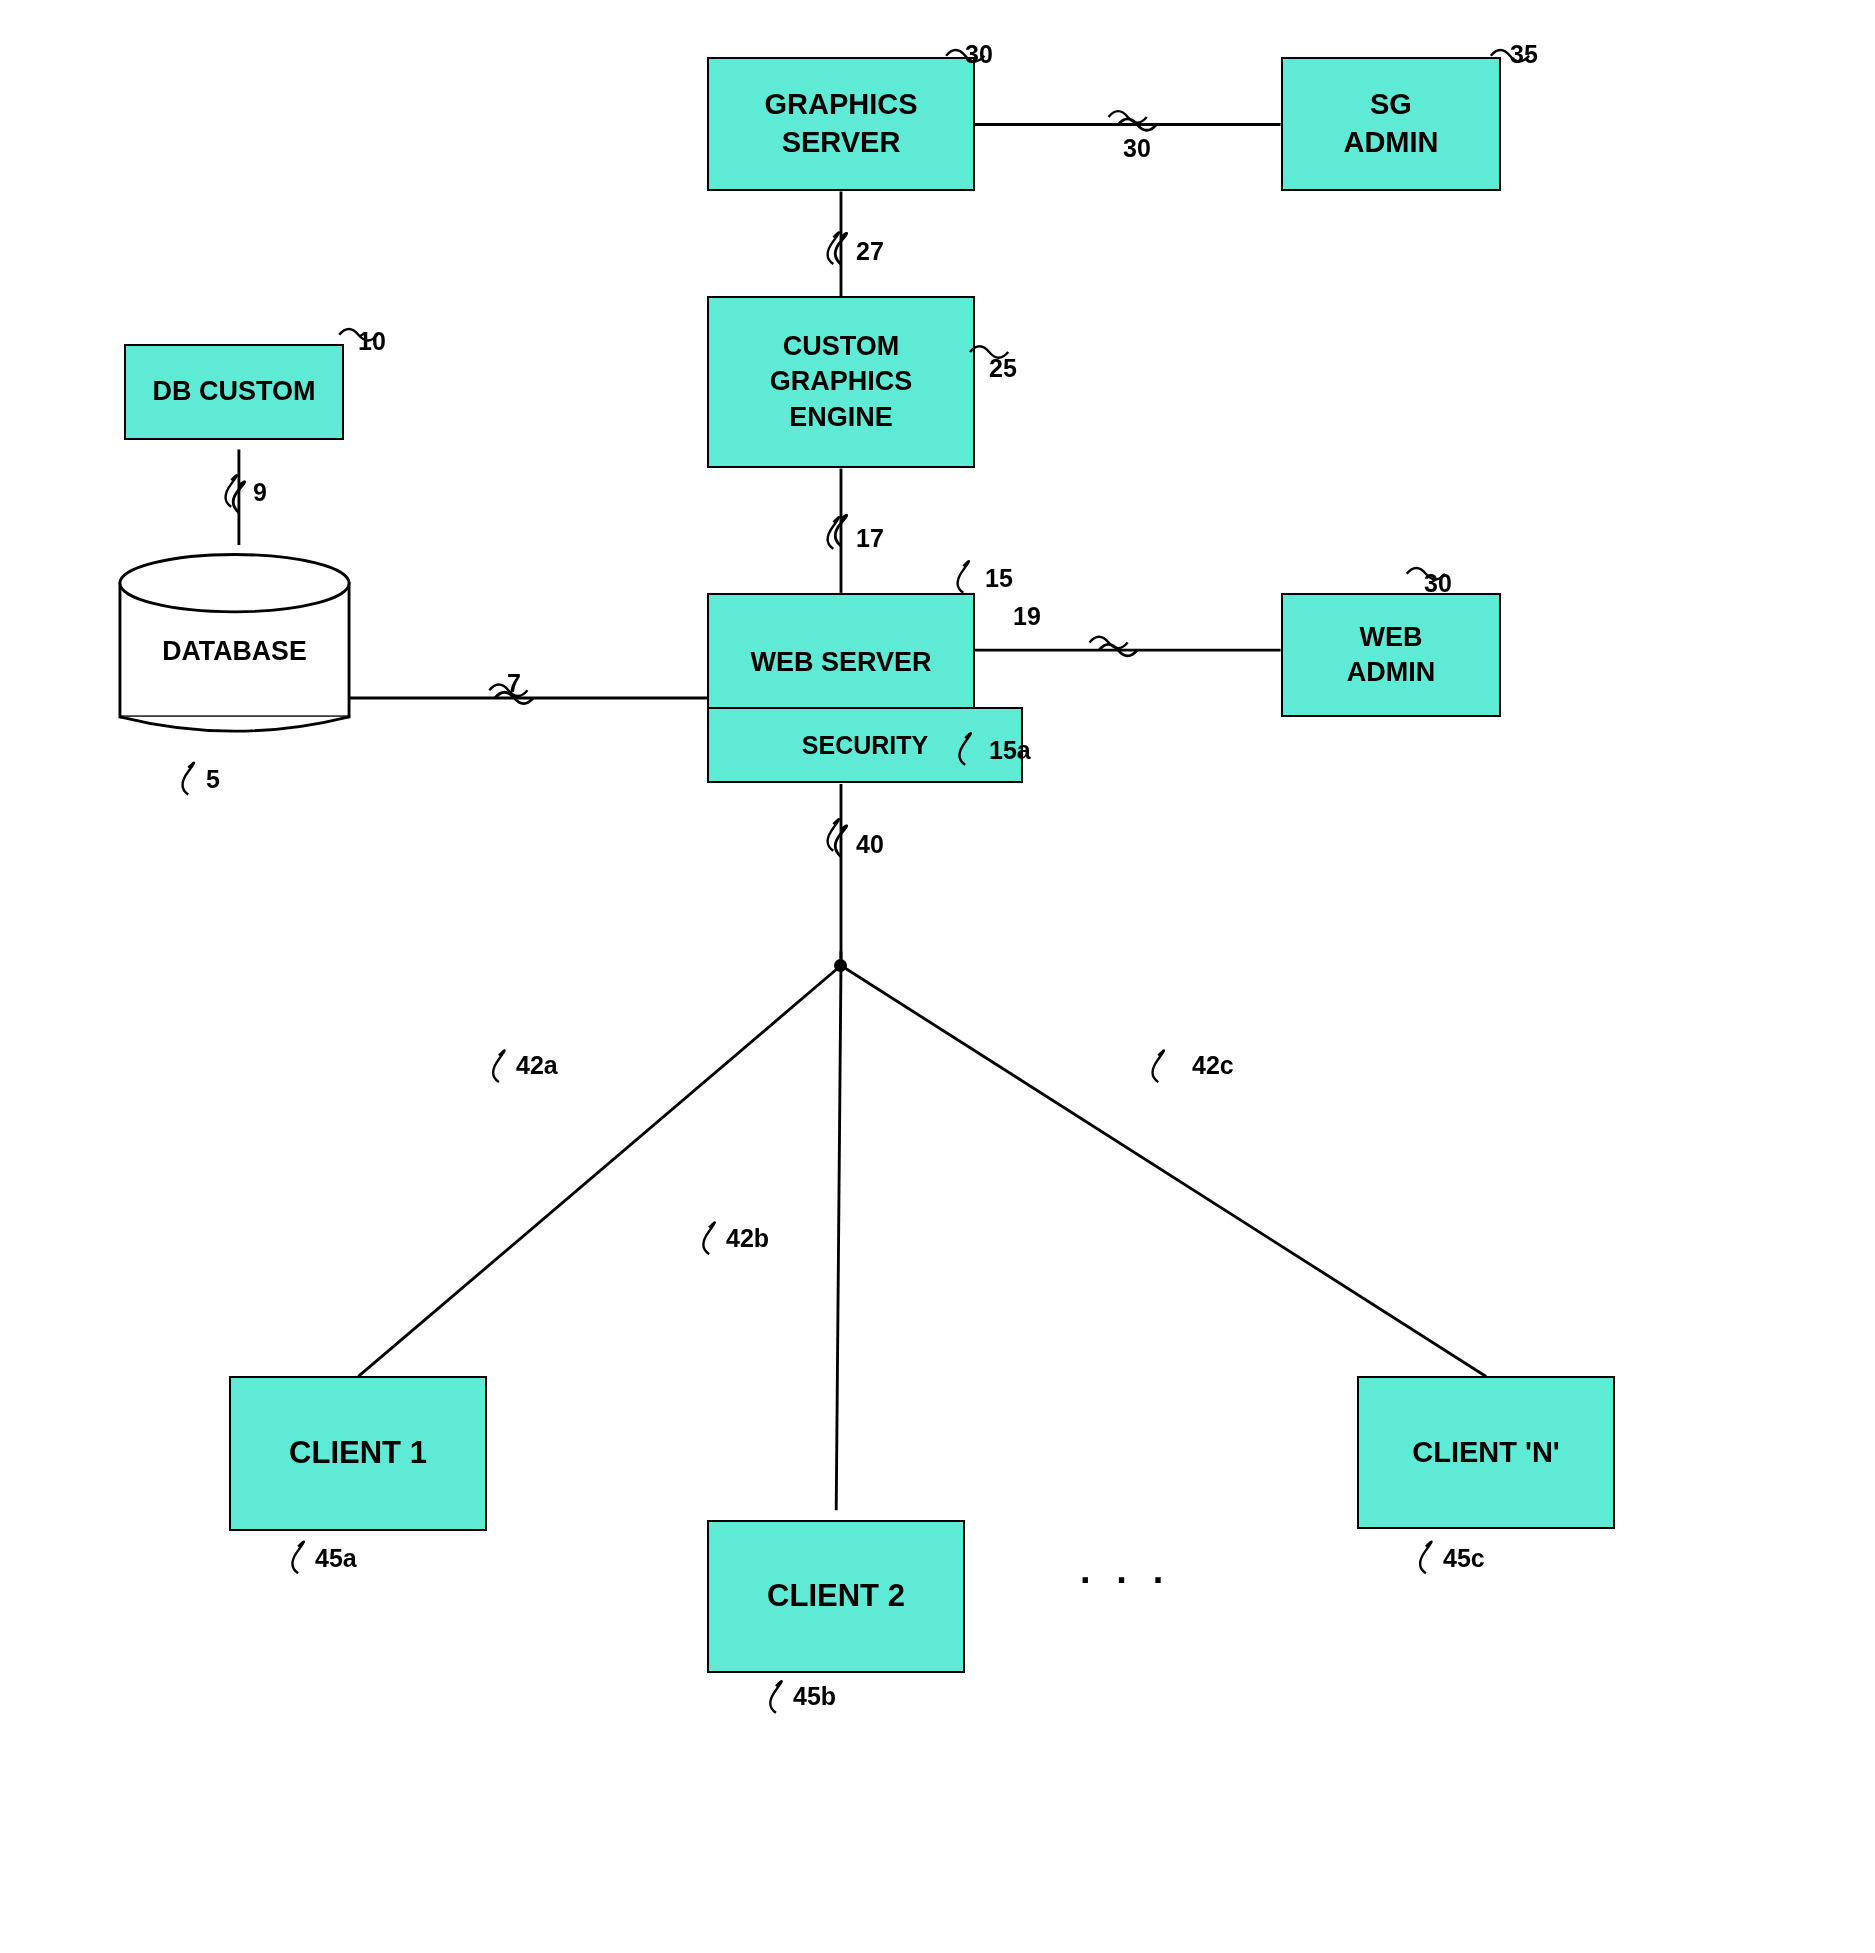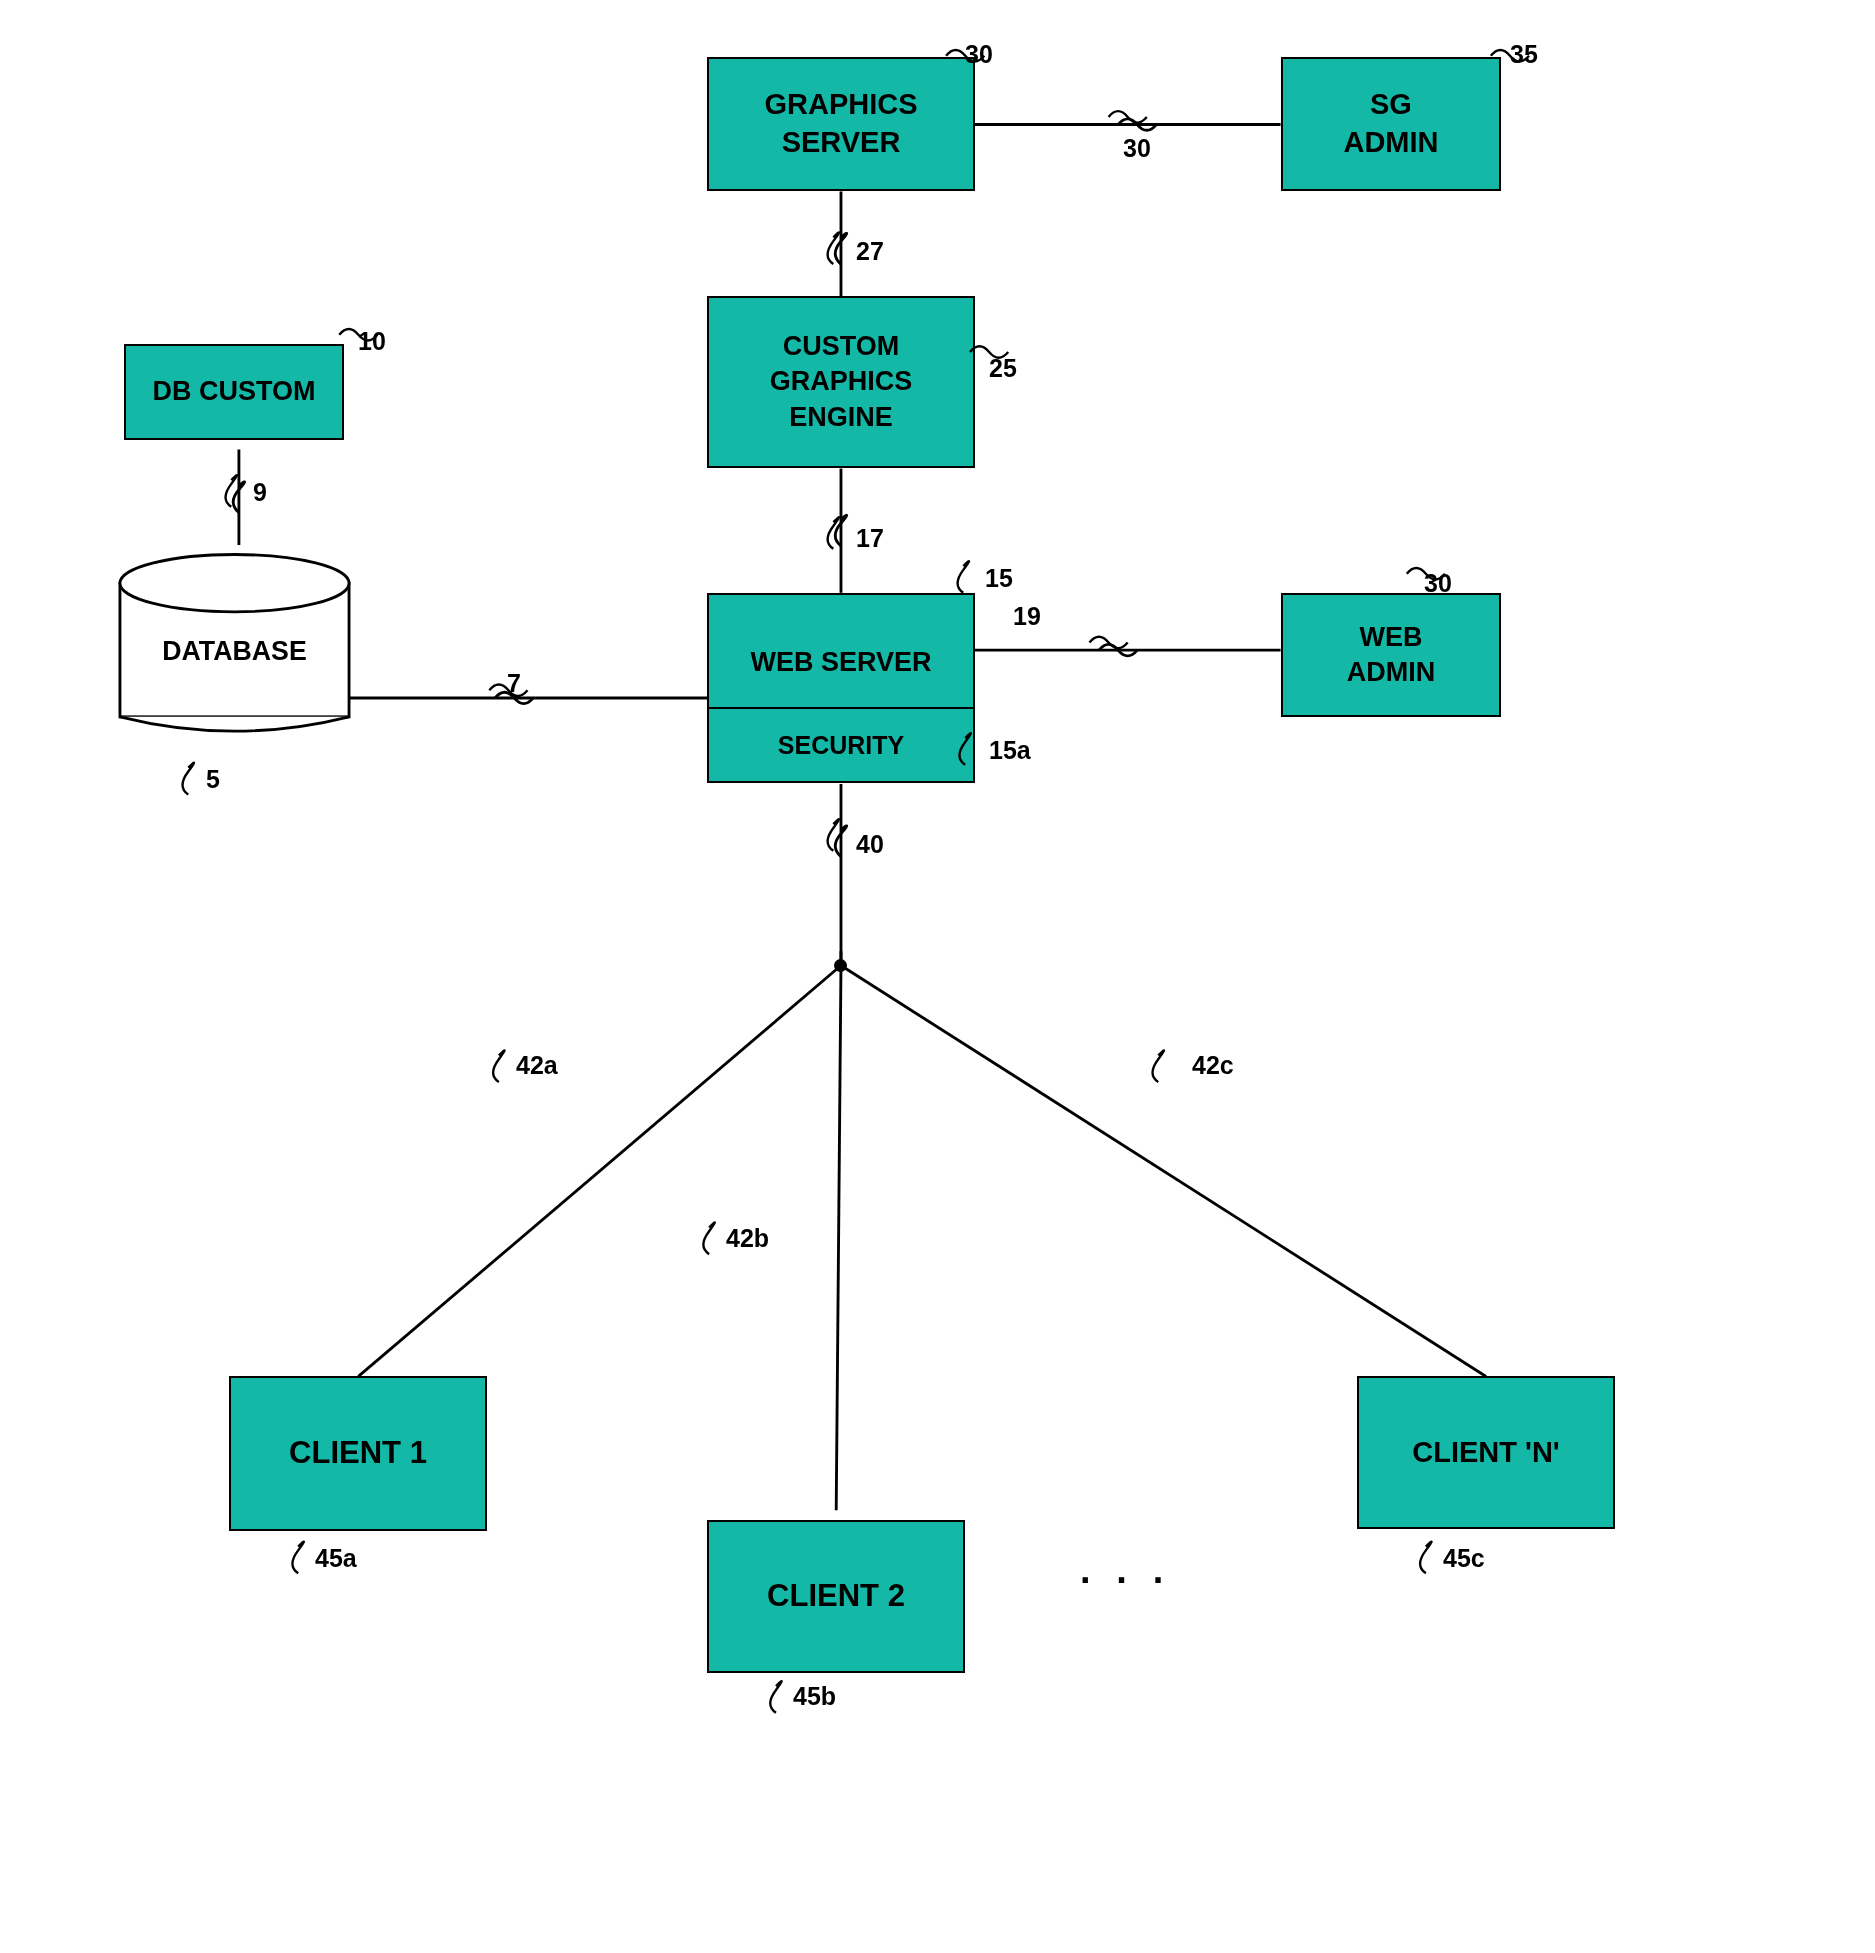--- a/index.html
+++ b/index.html
@@ -13,21 +13,21 @@
     }
     .diagram-container {
       position: absolute;
       top: 0; left: 0;
       width: 1875px;
       height: 1954px;
     }
     .box {
       position: absolute;
       border: 2.9px solid #000;
-      background: #14b8a6;
+      background: #5eead4;
       display: flex;
       flex-direction: column;
       align-items: center;
       justify-content: center;
       text-align: center;
       font-size: 27px;
       font-weight: bold;
       line-height: 1.3;
     }
     .label {
@@ -150,21 +150,21 @@
   </div>
 
   <div class="label" style="left:206px; top:765px;">5</div>
 
   <div class="label" style="left:507px; top:669px;">7</div>
 
   <div class="box" style="left:707px; top:593px; width:268px; height:137px; border-bottom:none;">
     <span style="font-size:27px; font-weight:bold;">WEB SERVER</span>
   </div>
 
-  <div class="box" style="left:707px; top:707px; width:268px; height:76px;">
+  <div class="box" style="left:707px; top:707px; width:316px; height:76px;">
     <span style="font-size:25px; font-weight:bold;">SECURITY</span>
   </div>
 
   <div class="label" style="left:856px; top:524px;">17</div>
 
   <div class="label" style="left:985px; top:564px;">15</div>
 
   <div class="label" style="left:1013px; top:602px;">19</div>
 
   <div class="label" style="left:989px; top:736px;">15a</div>

